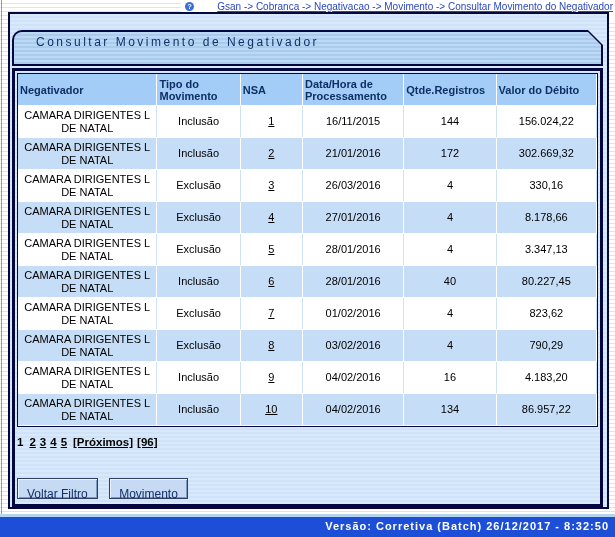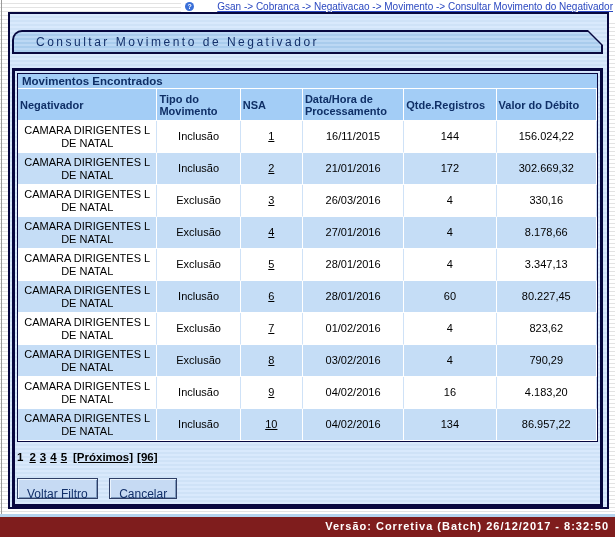--- a/index.html
+++ b/index.html
@@ -35,21 +35,21 @@
 
   
   .container{
     position:absolute; left:8px; top:12px; width:601px; height:497px;
     border:2px solid #07073f;
     background: repeating-linear-gradient(180deg, #d9e9fc 0 2px, #cfe2f7 2px 4px);
   }
 
   
   .title-tab{
-    position:absolute; left:2px; top:16px; width:591px; height:24px;
+    position:absolute; left:2px; top:16px; width:591px; height:36px;
     background:#07073f;
     border-radius:10px 0 0 0;
     clip-path: polygon(0 0, calc(100% - 15px) 0, 100% 15px, 100% 100%, 0 100%);
   }
   .title-tab-inner{
     position:absolute; left:2px; top:2px; right:2px; bottom:2px;
     border-radius:8px 0 0 0;
     clip-path: polygon(0 0, calc(100% - 13px) 0, 100% 13px, 100% 100%, 0 100%);
     background: repeating-linear-gradient(180deg, #bcd8f4 0 2px, #a9cced 2px 4px);
   }
@@ -103,21 +103,21 @@
     font-size:12px; color:#12306a;
     background:#c6daf3;
     border:1px solid #2e3e66;
     box-shadow: inset 1px 1px 0 #eaf3fd, inset -1px -1px 0 #7d99bd;
     height:21px; padding:8px 9px; margin-right:7px; cursor:pointer;
   }
 
   
   .footer{
     position:absolute; left:0; bottom:0; width:615px; height:23px;
-    background:#7f1d1d; border-top:3px solid #b5d4ee;
+    background:#1d4ed8; border-top:3px solid #b5d4ee;
     color:#ffffff; font-size:11px; font-weight:bold; letter-spacing:1px;
     text-align:right; line-height:19px; padding-right:6px;
   }
 </style>
 </head>
 <body>
 
 <div class="topbar">
   <div class="breadcrumb-wrap">
     <span class="help-icon">?</span>
@@ -139,23 +139,20 @@
       <colgroup>
         <col class="c-neg">
           <col class="c-tipo">
           <col class="c-nsa">
         <col class="c-data">
           <col class="c-qtde">
           <col class="c-valor">
       </colgroup>
       <thead>
         <tr>
-          <th class="caption-cell" colspan="6">Movimentos Encontrados</th>
-        </tr>
-        <tr>
           <th class="colhead">Negativador</th>
           <th class="colhead">Tipo do Movimento</th>
           <th class="colhead">NSA</th>
           <th class="colhead">Data/Hora de Processamento</th>
           <th class="colhead">Qtde.Registros</th>
           <th class="colhead">Valor do Débito</th>
         </tr>
       </thead>
       <tbody>
           <tr class="odd">
@@ -196,21 +193,21 @@
             <td><a href="#" class="nsa">5</a></td>
             <td>28/01/2016</td>
             <td>4</td>
             <td>3.347,13</td>
           </tr>
           <tr class="even">
             <td>CAMARA DIRIGENTES L DE NATAL</td>
             <td>Inclusão</td>
             <td><a href="#" class="nsa">6</a></td>
             <td>28/01/2016</td>
-            <td>60</td>
+            <td>40</td>
             <td>80.227,45</td>
           </tr>
           <tr class="odd">
             <td>CAMARA DIRIGENTES L DE NATAL</td>
             <td>Exclusão</td>
             <td><a href="#" class="nsa">7</a></td>
             <td>01/02/2016</td>
             <td>4</td>
             <td>823,62</td>
           </tr>
@@ -240,21 +237,21 @@
           </tr>
         </tbody>
     </table>
 
     <div class="pagination">
       <span>1</span><span><a href="#">2</a><a href="#">3</a><a href="#">4</a><a href="#">5</a></span><a href="#">[Próximos]</a><a href="#">[96]</a>
     </div>
 
     <div class="actions">
       <button class="btn">Voltar Filtro</button>
-      <button class="btn">Cancelar</button>
+      <button class="btn">Movimento</button>
     </div>
 
   </div>
 </div>
 
 <div class="footer">
   <span>Versão: Corretiva (Batch) 26/12/2017 - 8:32:50</span>
 </div>
 
 </body></html>

